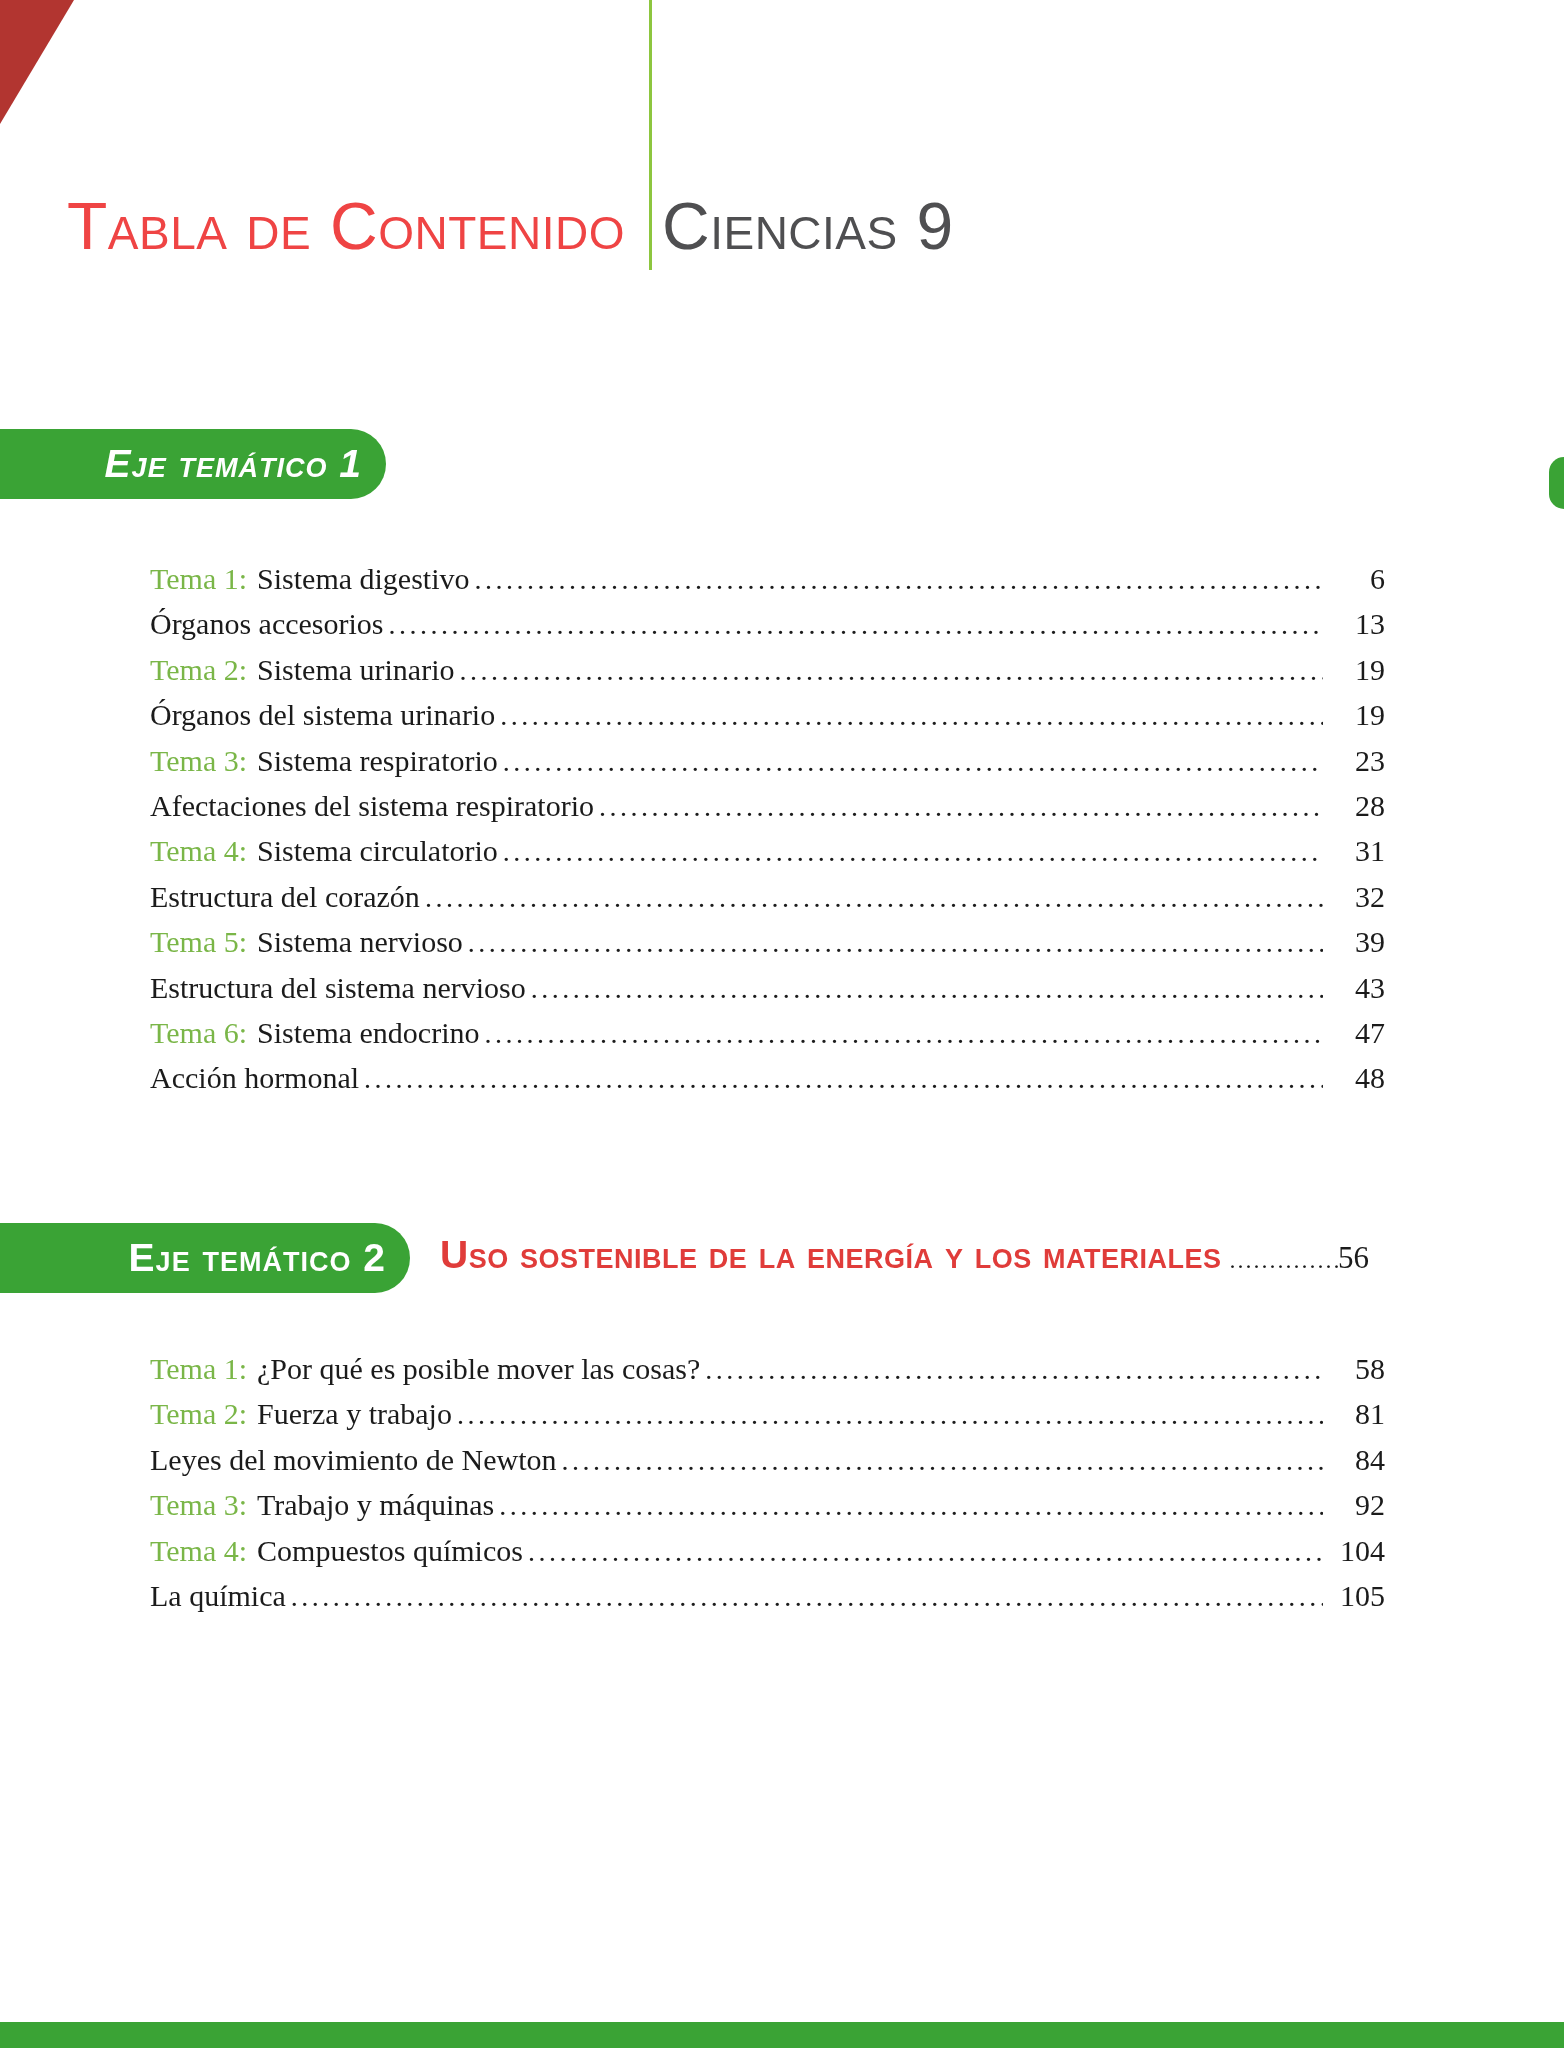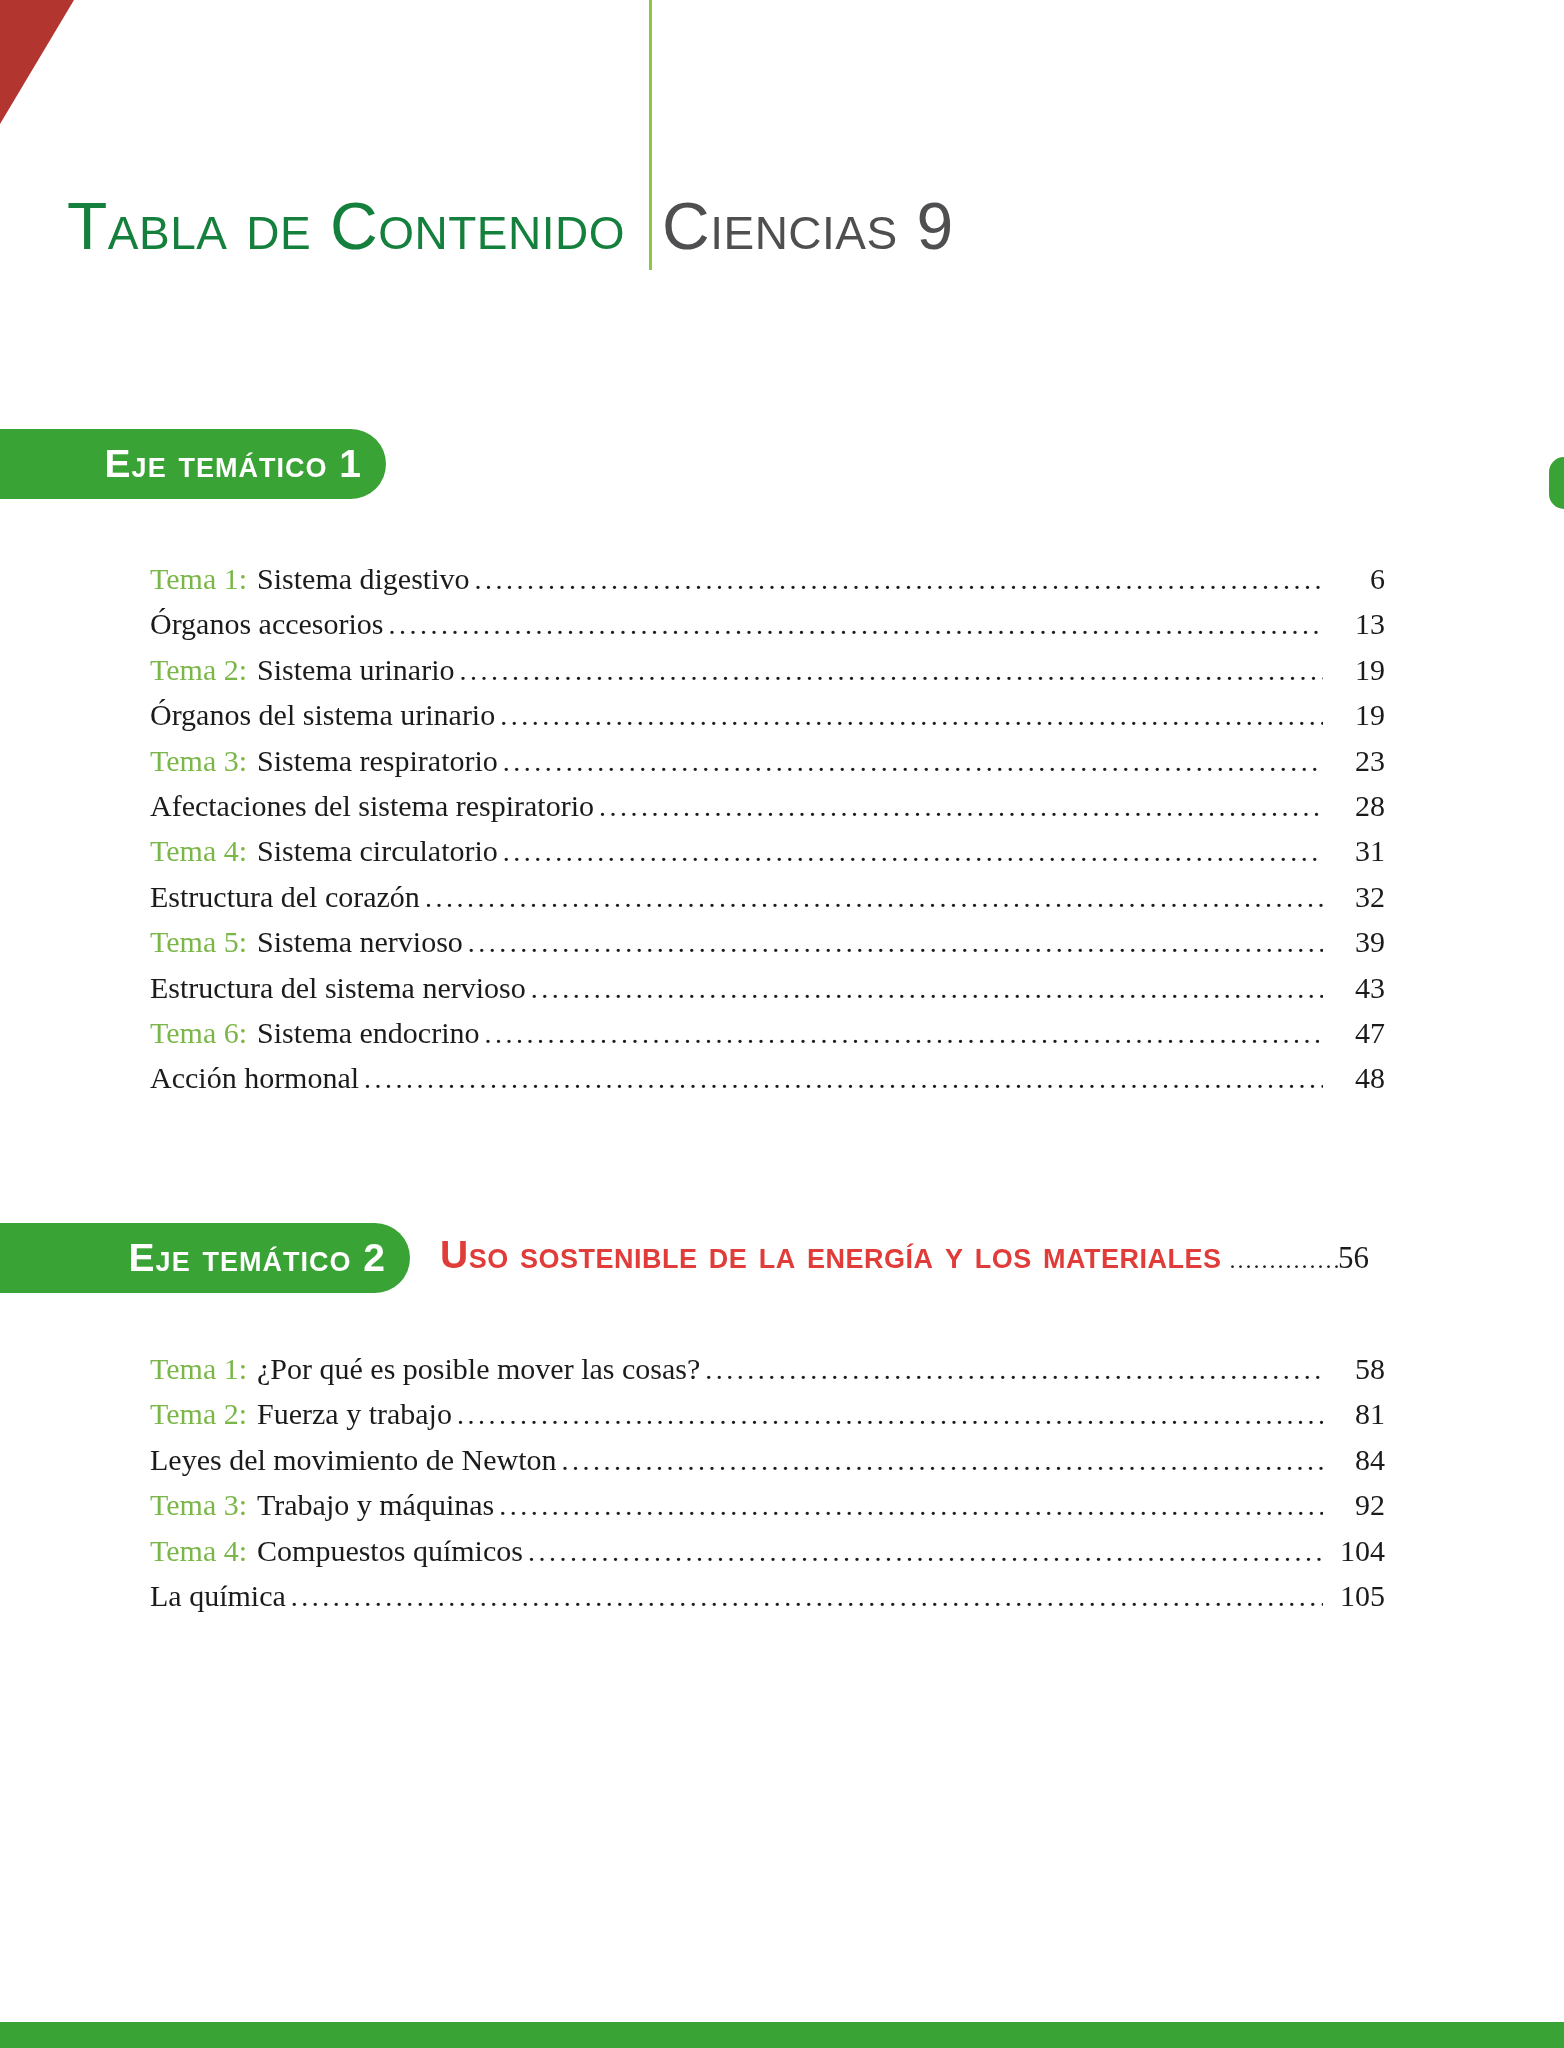--- a/index.html
+++ b/index.html
@@ -14,26 +14,26 @@
   .edge-tab{position:absolute;right:0;top:457px;width:15px;height:52px;background:#3aa335;
             border-radius:26px 0 0 26px;}
   .bottom-bar{position:absolute;left:0;bottom:0;width:100%;height:26px;background:#3aa335;}
 
   
   .masthead-left,.masthead-right{
     position:absolute;top:193px;margin:0;font-family:"Liberation Sans",sans-serif;
     font-weight:400;font-variant:small-caps;font-size:66px;line-height:1.0;
     letter-spacing:0.5px;white-space:nowrap;
   }
-  .masthead-left{right:939px;color:#15803d;margin-left:24px;}
+  .masthead-left{right:939px;color:#ef4444;margin-left:24px;}
   .masthead-right{left:662px;color:#4f4f51;}
 
   
   .section-header{position:absolute;left:0;width:100%;height:70px;}
-  #s1h{top:429px;} #s2h{top:1223px;}
+  #s1h{top:429px;font-style:italic;} #s2h{top:1223px;}
   .pill{
     position:absolute;left:0;top:0;height:70px;box-sizing:border-box;
     background:#3aa335;color:#ffffff;border-radius:0 35px 35px 0;
     display:flex;align-items:center;justify-content:flex-end;padding-right:24px;
     font-family:"Liberation Sans",sans-serif;font-weight:bold;font-variant:small-caps;
     font-size:39px;letter-spacing:1px;white-space:nowrap;
   }
   .pill.s1{width:386px;} .pill.s2{width:410px;}
   .content{position:absolute;top:0;right:195px;display:flex;align-items:baseline;padding-top:10px;}
   .content.c1{left:408px;} .content.c2{left:440px;}

